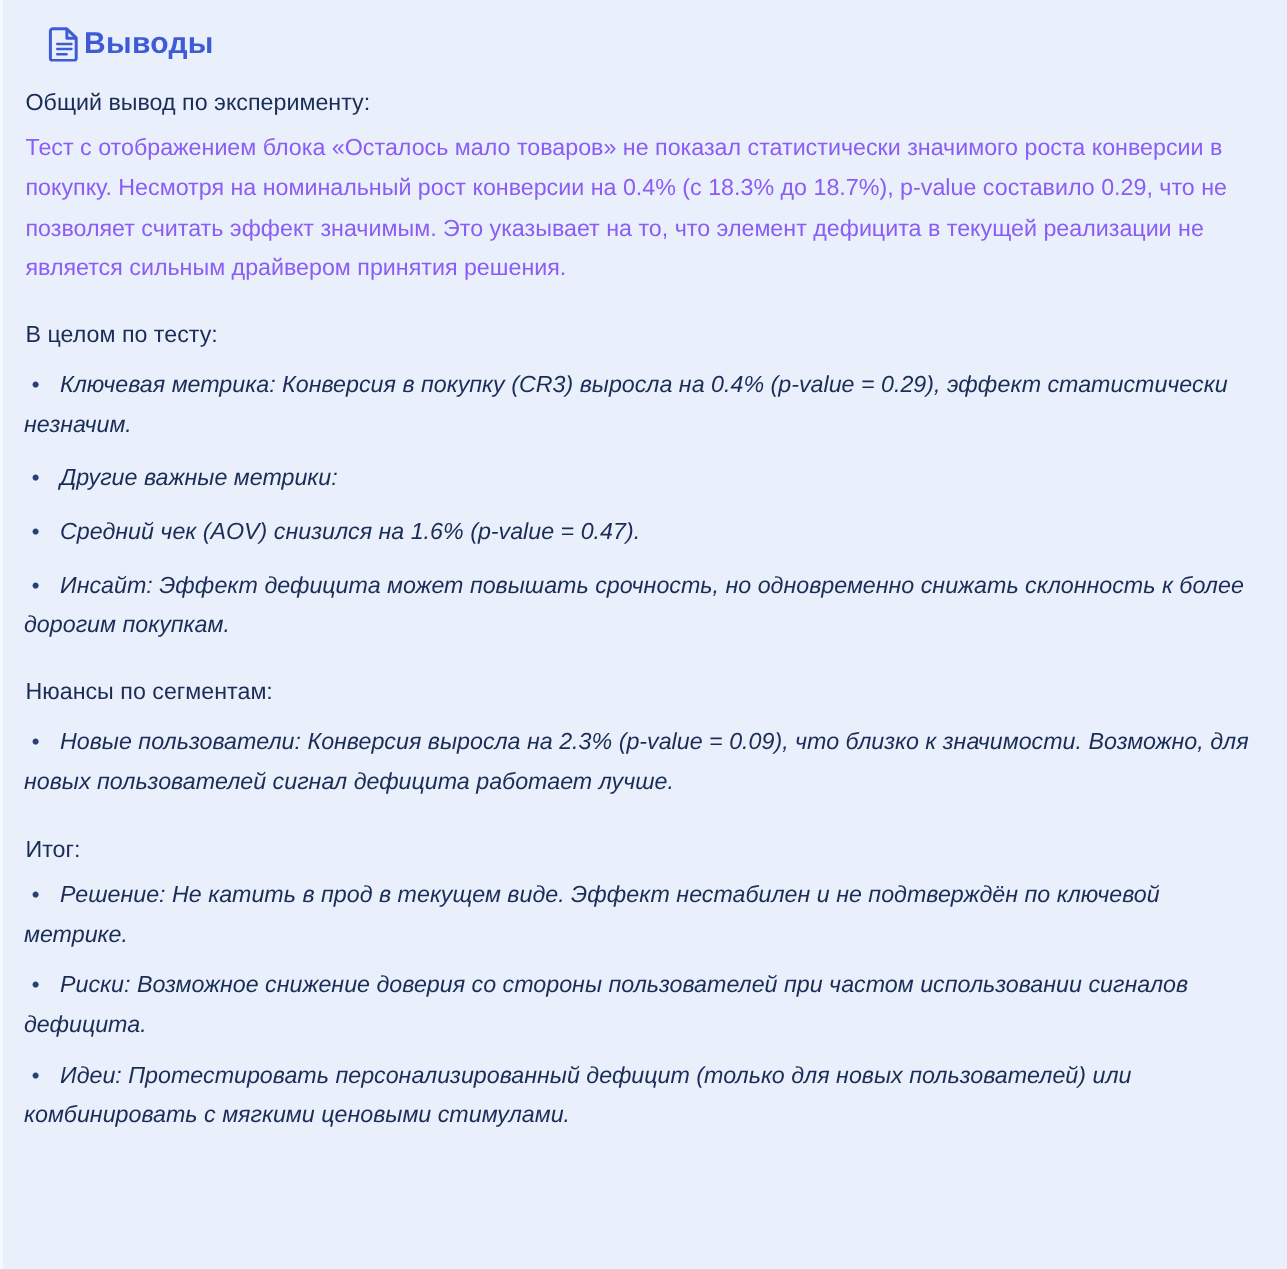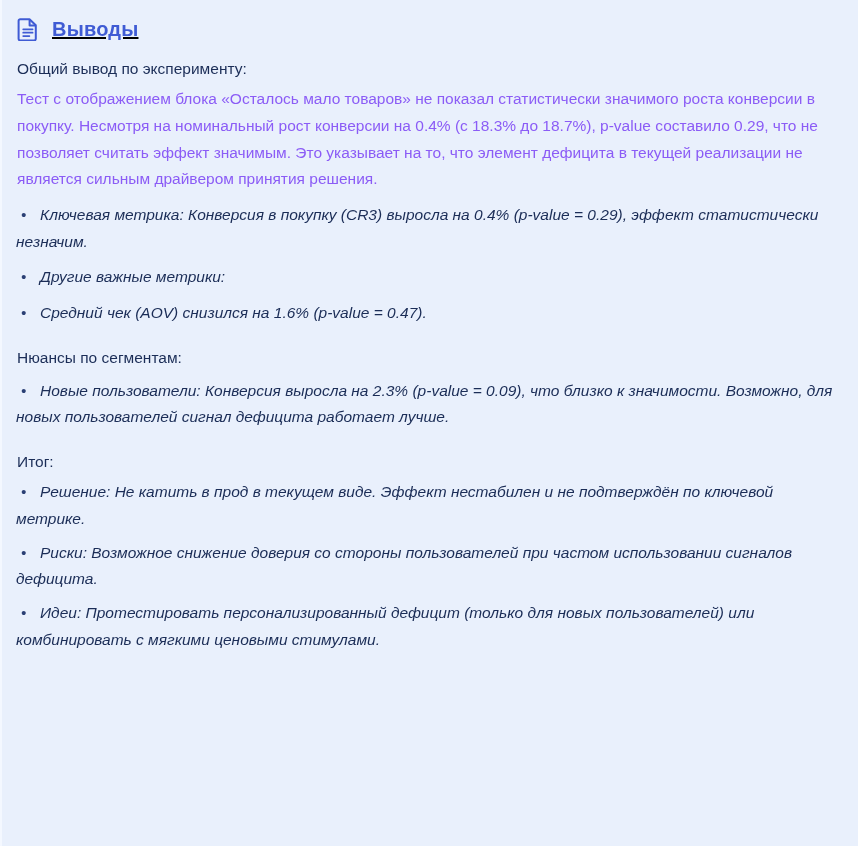--- a/index.html
+++ b/index.html
@@ -21,23 +21,22 @@
     min-height: 846px;
     background: #e9f0fc;
     border-left: 2px solid #f4f8ff;
     padding: 13px 22px 18px 14px;
   }
 
   
   .panel-header {
     display: flex;
     align-items: center;
-    gap: 13px;
-    margin: 4px 0 16px 1px;
-    text-decoration: underline;
+    gap: 2px;
+    margin: 4px 0 16px 16px;
   }
   .doc-icon {
     width: 22px;
     height: 24px;
     flex: 0 0 auto;
     display: block;
   }
   .panel-title {
     font-size: 20px;
     font-weight: bold;
@@ -117,29 +116,33 @@
     </span>
     <span class="panel-title">Выводы</span>
   </div>
 
   <div class="section">
     <div class="section-heading">Общий вывод по эксперименту:</div>
     <p class="body-paragraph">Тест с отображением блока «Осталось мало товаров» не показал статистически значимого роста конверсии в покупку. Несмотря на номинальный рост конверсии на 0.4% (с 18.3% до 18.7%), p-value составило 0.29, что не позволяет считать эффект значимым. Это указывает на то, что элемент дефицита в текущей реализации не является сильным драйвером принятия решения.</p>
   </div>
 
   <div class="section">
+    <div class="section-heading spaced">В целом по тесту:</div>
     <ul class="bullet-list">
       <li class="bullet-item">
         <span class="bullet-dot">•</span><span class="bullet-text">Ключевая метрика: Конверсия в покупку (CR3) выросла на 0.4% (p-value = 0.29), эффект статистически незначим.</span>
       </li>
       <li class="bullet-item">
         <span class="bullet-dot">•</span><span class="bullet-text">Другие важные метрики:</span>
       </li>
       <li class="bullet-item">
         <span class="bullet-dot">•</span><span class="bullet-text">Средний чек (AOV) снизился на 1.6% (p-value = 0.47).</span>
+      </li>
+      <li class="bullet-item">
+        <span class="bullet-dot">•</span><span class="bullet-text">Инсайт: Эффект дефицита может повышать срочность, но одновременно снижать склонность к более дорогим покупкам.</span>
       </li>
     </ul>
   </div>
 
   <div class="section">
     <div class="section-heading spaced">Нюансы по сегментам:</div>
     <ul class="bullet-list">
       <li class="bullet-item">
         <span class="bullet-dot">•</span><span class="bullet-text">Новые пользователи: Конверсия выросла на 2.3% (p-value = 0.09), что близко к значимости. Возможно, для новых пользователей сигнал дефицита работает лучше.</span>
       </li>

